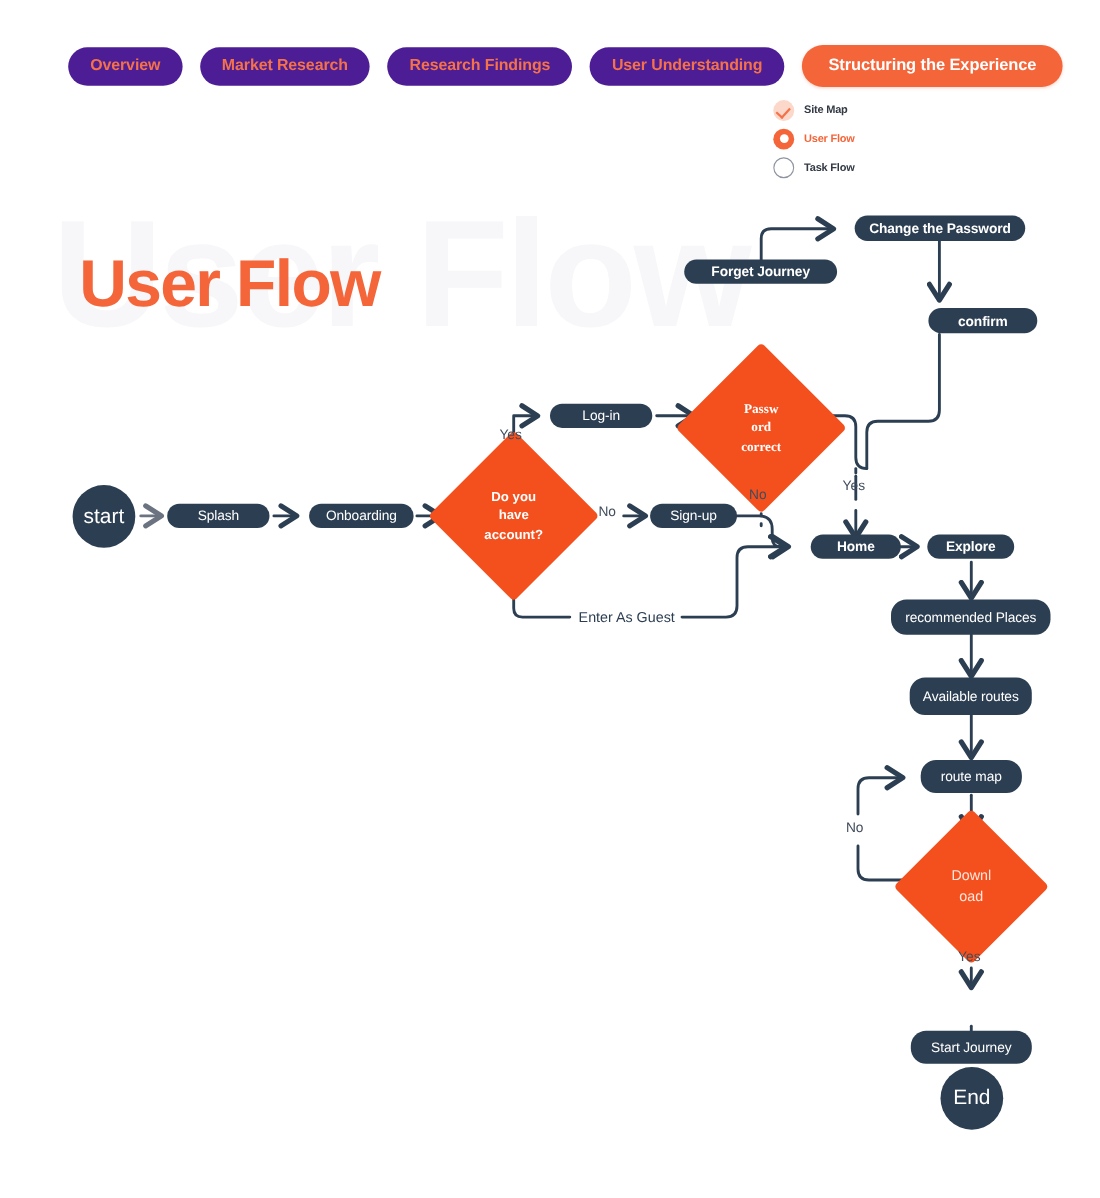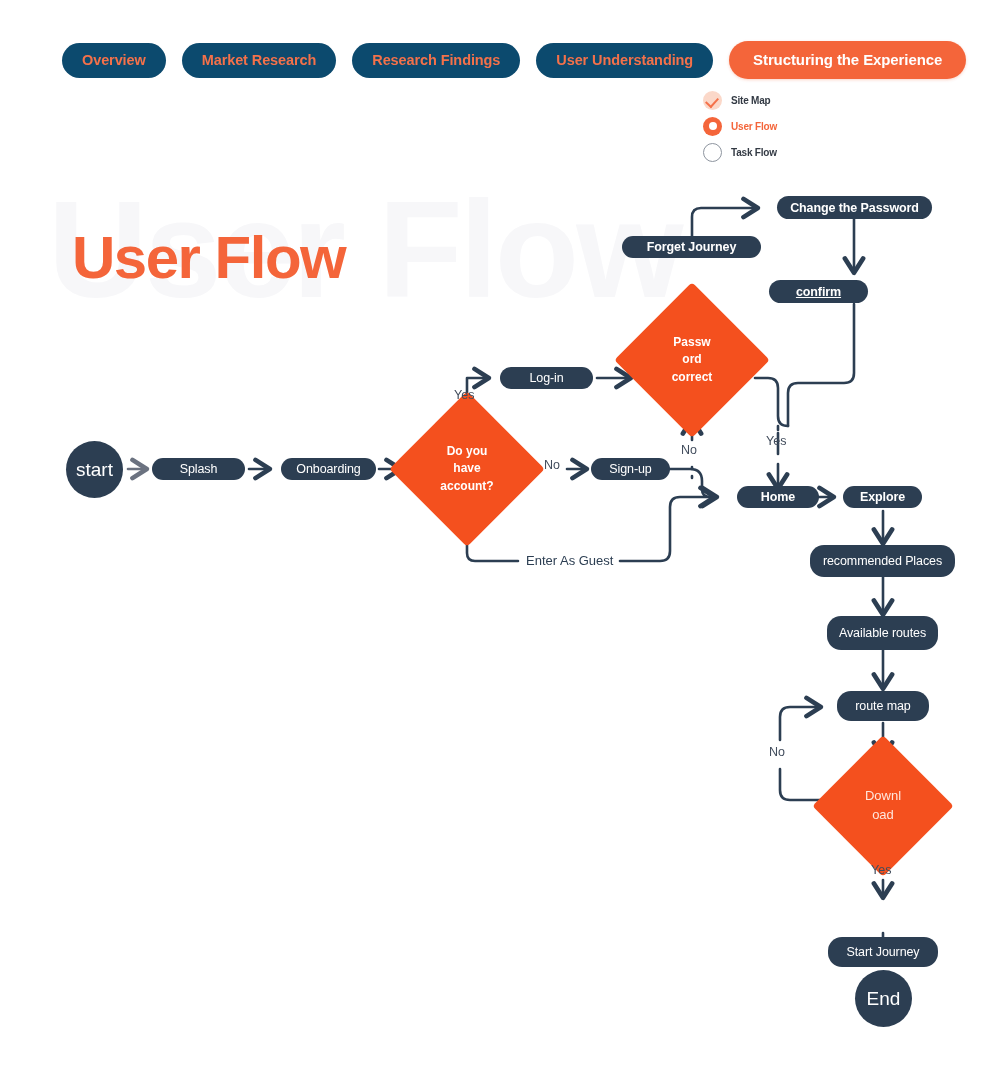--- a/index.html
+++ b/index.html
@@ -35,21 +35,21 @@
     border: none;
     border-radius: 22px;
     padding: 0 20px;
     height: 35px;
     line-height: 35px;
     font-size: 14.5px;
     font-weight: bold;
     letter-spacing: -0.1px;
     white-space: nowrap;
     cursor: pointer;
-    background: #0c4a6e;
+    background: #4c1d95;
     color: #F4714A;
   }
   .tab.active {
     background: #F4653A;
     color: #ffffff;
     font-size: 15px;
     height: 38px;
     line-height: 38px;
     padding: 0 24px;
     border-radius: 24px;
@@ -325,34 +325,34 @@
       <span class="shape"></span>
       <span class="dtext">
         <span>Do you</span>
         <span>have</span>
         <span>account?</span>
       </span>
     </div>
 
     <div class="node" style="left:500px; top:199px; width:93px; height:22px;">Log-in</div>
 
-    <div class="diamond" style="left:637px; top:137px; width:110px; height:110px;">
+    <div class="diamond" style="left:637px; top:166px; width:110px; height:110px;font-family:Liberation Serif, serif;">
       <span class="shape"></span>
       <span class="dtext">
         <span>Passw</span>
         <span>ord</span>
         <span>correct</span>
       </span>
     </div>
 
     <div class="node bold" style="left:622px; top:68px; width:139px; height:22px;">Forget Journey</div>
 
     <div class="node bold" style="left:777px; top:28px; width:155px; height:23px;">Change the Password</div>
 
-    <div class="node bold" style="left:769px; top:112px; width:99px; height:23px;text-decoration:underline;">confirm</div>
+    <div class="node bold" style="left:844px; top:112px; width:99px; height:23px;">confirm</div>
 
     <div class="node" style="left:591px; top:290px; width:79px; height:22px;">Sign-up</div>
 
     <div class="node bold" style="left:737px; top:318px; width:82px; height:22px;">Home</div>
 
     <div class="node bold" style="left:843px; top:318px; width:79px; height:22px;">Explore</div>
 
     <div class="node" style="left:810px; top:377px; width:145px; height:32px;">recommended Places</div>
 
     <div class="node" style="left:827px; top:448px; width:111px; height:34px;">Available routes</div>

